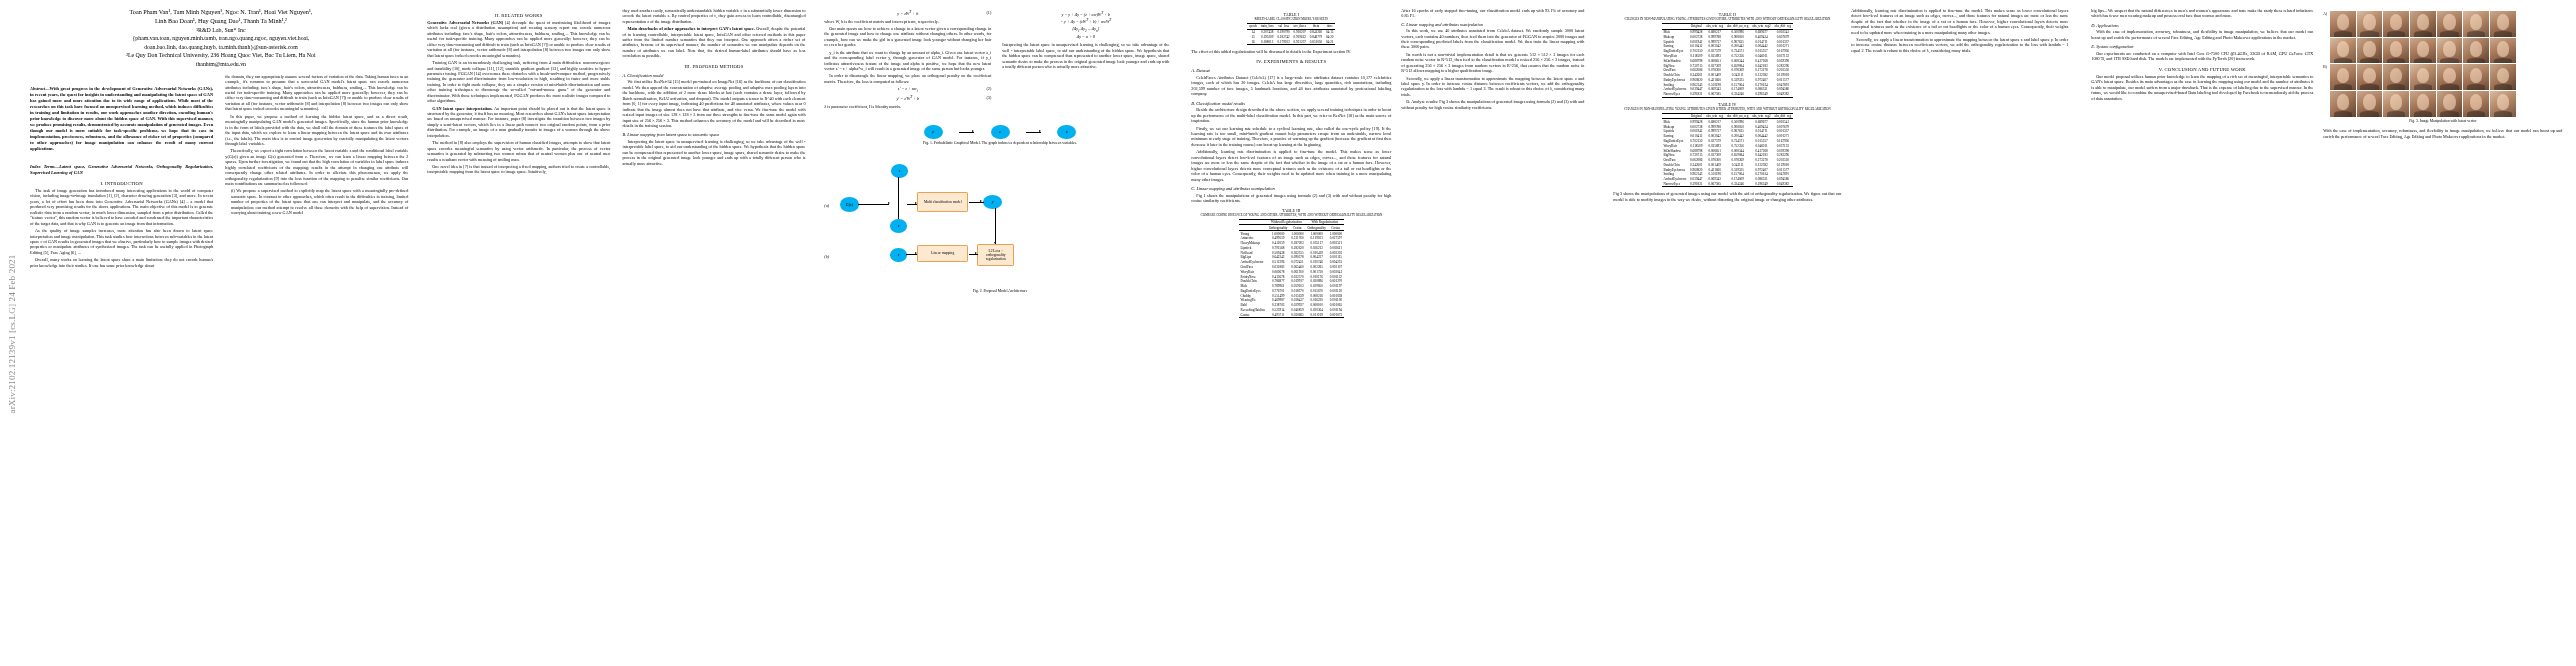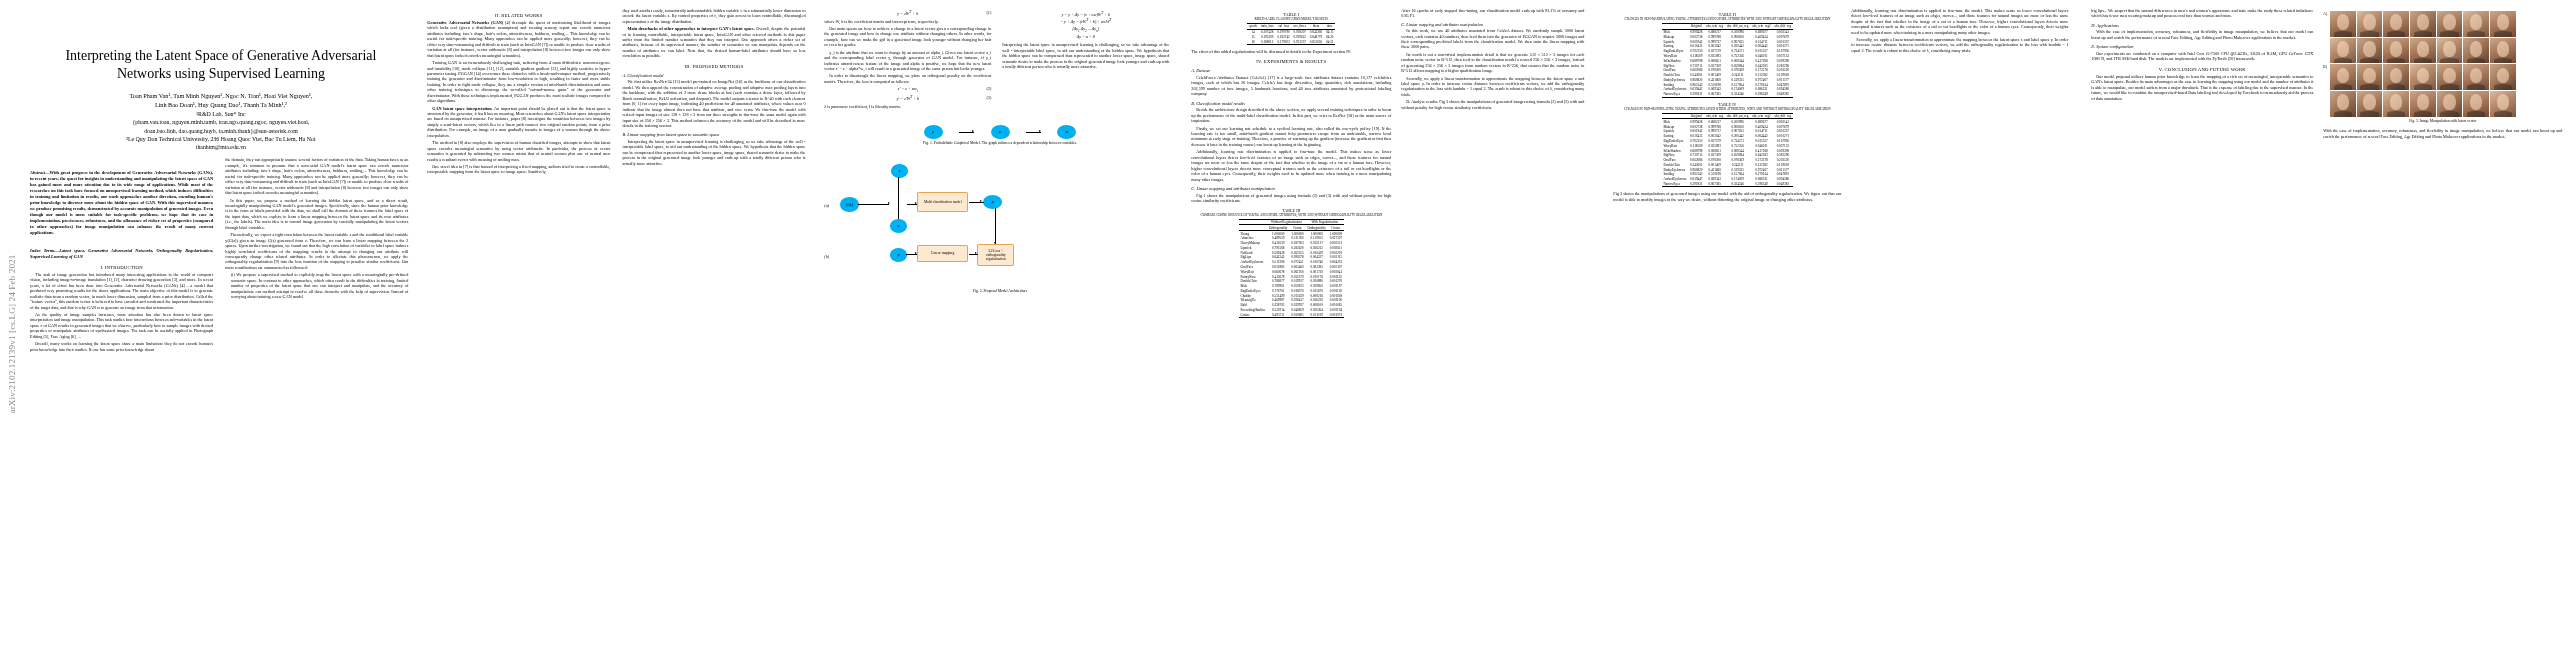--- a/index.html
+++ b/index.html
@@ -247,21 +247,20 @@
 <body>
 
 <div id="arxiv-stamp">
   <span class="vtext">arXiv:2102.12139v1  [cs.LG]  24 Feb 2021</span>
 </div>
 
 <div id="sheet">
 
   <div class="pagecol" id="page1">
 
-    <h1 class="title">Interpreting the Latent Space of Generative Adversarial Networks using Supervised Learning</h1>
 
     <div class="authors">Toan Pham Van¹, Tam Minh Nguyen¹, Ngoc N. Tran¹, Hoai Viet Nguyen¹,</div>
     <div class="authors">Linh Bao Doan¹, Huy Quang Dao¹, Thanh Ta Minh¹,²</div>
     <div class="affil">¹R&amp;D Lab, Sun* Inc</div>
     <div class="emails">{pham.van.toan, nguyen.minh.tamb, tran.ngo.quang.ngoc, nguyen.viet.hoai,</div>
     <div class="emails">doan.bao.linh, dao.quang.huyb, ta.minh.thanh}@sun-asterisk.com</div>
     <div class="affil">²Le Quy Don Technical University, 236 Hoang Quoc Viet, Bac Tu Liem, Ha Noi</div>
     <div class="emails">thanhtm@mta.edu.vn</div>
 
     <div class="colsplit" style="margin-top:5.6px;">

